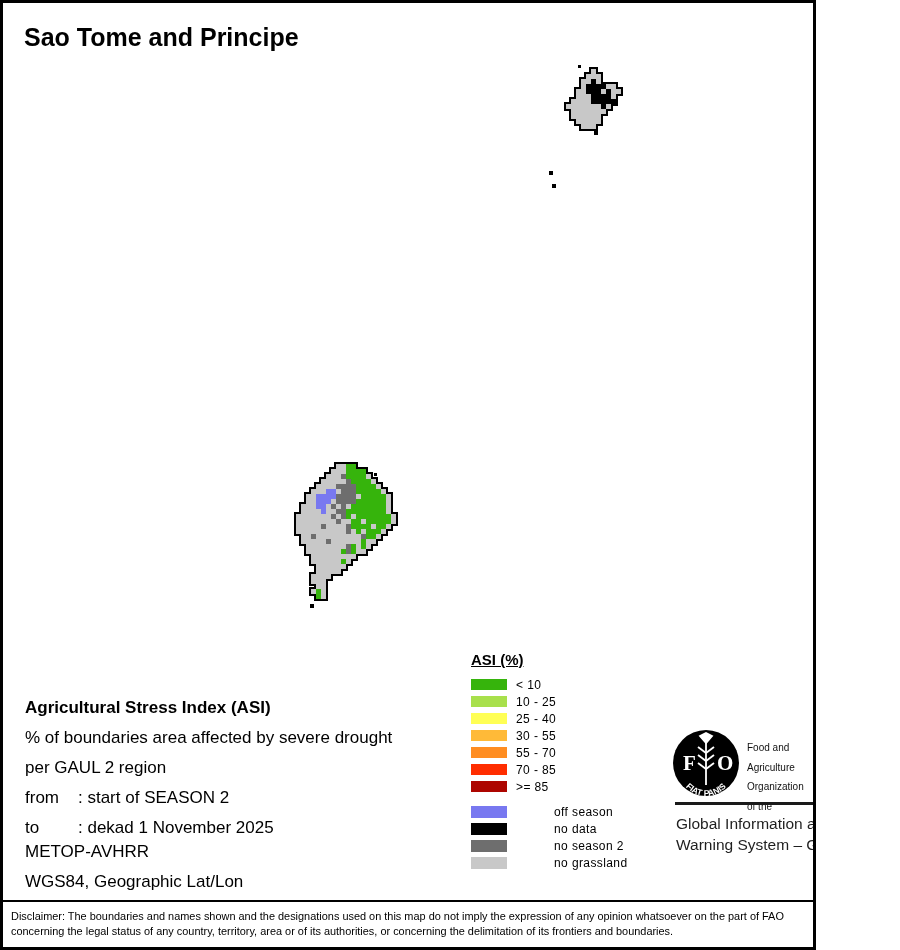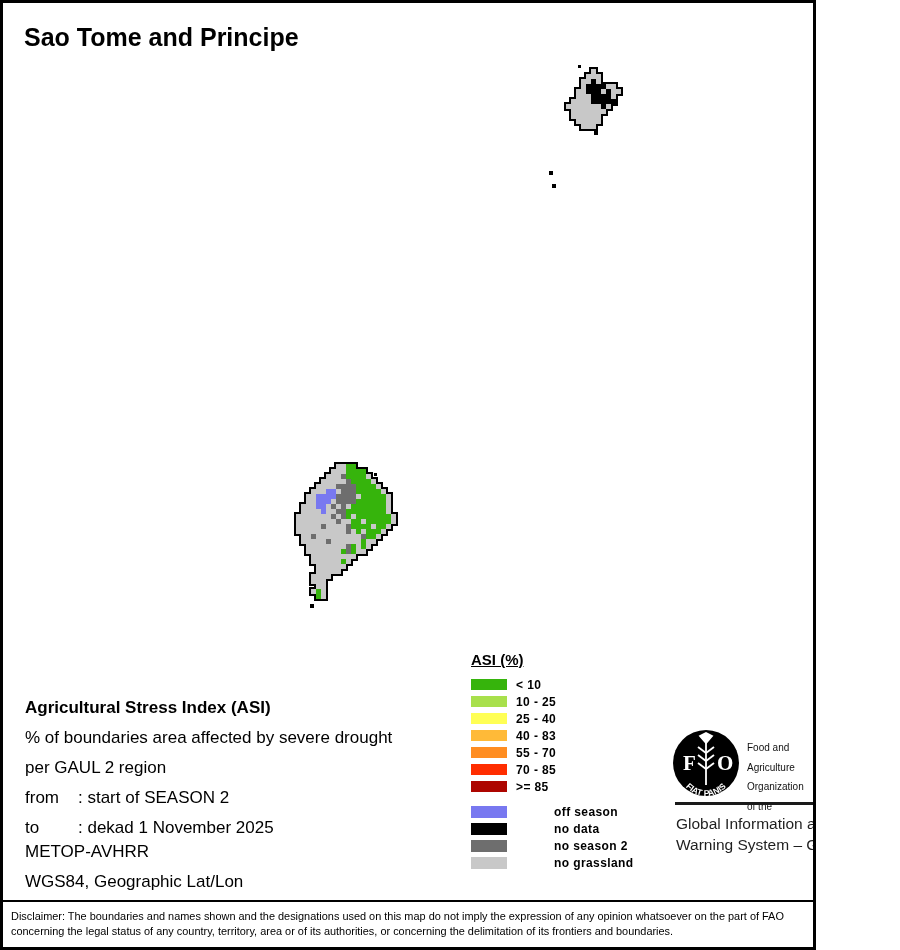--- a/index.html
+++ b/index.html
@@ -22,21 +22,21 @@
   
   .info{position:absolute;left:22px;top:690px;font-size:17px;line-height:30px;}
   .info .heading{font-weight:bold;}
   .info .row{display:flex;}
   .info .row .lbl{width:53px;}
   .tech{position:absolute;left:22px;top:834px;font-size:17px;line-height:30px;}
 
   
   .legend{position:absolute;left:468px;top:648px;}
   .legend-title{font-size:15px;font-weight:bold;text-decoration:underline;margin-bottom:8px;}
-  .legend-row{display:flex;align-items:center;height:17px;font-weight:bold;}
+  .legend-row{display:flex;align-items:center;height:17px;}
   .legend-row .swatch{width:36px;height:11px;margin-right:9px;}
   .legend-row .lab{font-size:12px;letter-spacing:0.4px;}
   .legend-extra{position:absolute;left:468px;top:800px;}
   .legend-extra .legend-row{height:17px;gap:38px;}
   .legend-extra .swatch{height:12px;}
 
   
   .fao-block{position:absolute;left:668px;top:723px;}
   .fao-logo{position:absolute;left:0;top:2px;}
   .fao-org{position:absolute;left:76px;top:12px;font-size:10px;font-weight:normal;line-height:19.5px;color:#111;}
@@ -855,21 +855,21 @@
         <div class="legend-row">
           <div class="swatch" style="background: rgb(168, 224, 76);"></div>
           <span class="lab">10 - 25</span>
         </div>
         <div class="legend-row">
           <div class="swatch" style="background: rgb(255, 255, 85);"></div>
           <span class="lab">25 - 40</span>
         </div>
         <div class="legend-row">
           <div class="swatch" style="background: rgb(255, 186, 56);"></div>
-          <span class="lab">40 - 83</span>
+          <span class="lab">30 - 55</span>
         </div>
         <div class="legend-row">
           <div class="swatch" style="background: rgb(255, 141, 33);"></div>
           <span class="lab">55 - 70</span>
         </div>
         <div class="legend-row">
           <div class="swatch" style="background: rgb(255, 45, 0);"></div>
           <span class="lab">70 - 85</span>
         </div>
         <div class="legend-row">

